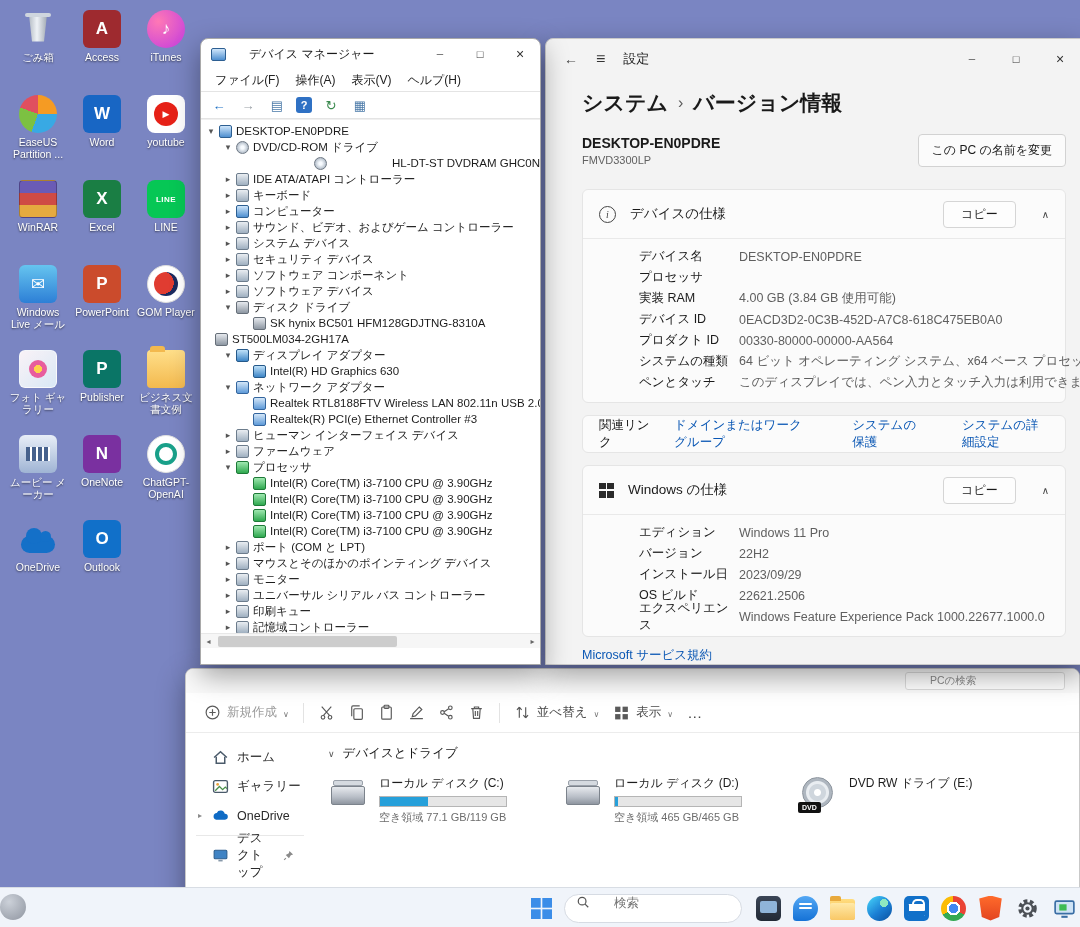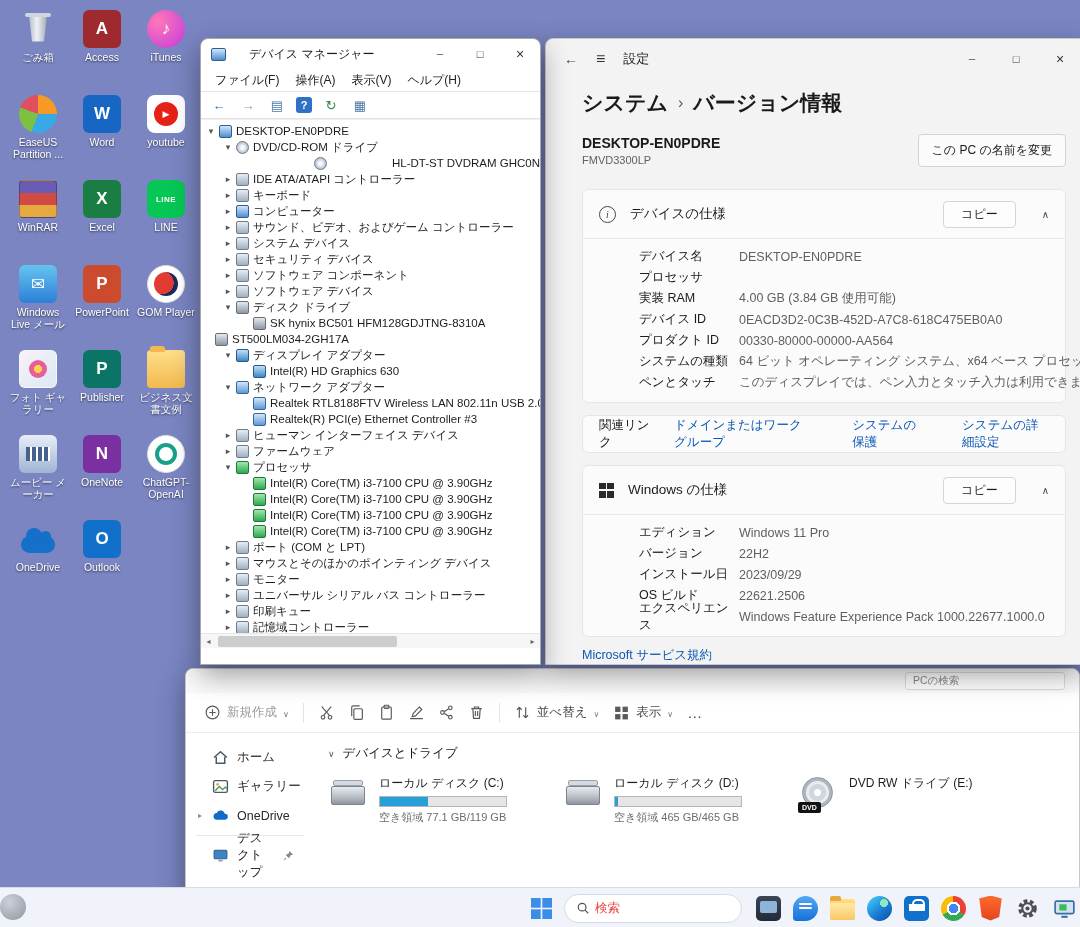--- a/index.html
+++ b/index.html
@@ -112,21 +112,21 @@
   .card-strip { height:38px; display:flex; align-items:center; padding:0 16px; gap:24px; font-size:12.5px; color:#1a1a1a; }
   .s-link { color:#0a57b4; font-size:12.5px; cursor:default; }
   .s-footer { margin-top:10px; }
   .f-link { margin-bottom:4px; }
 
   
   #explorer { left:185px; top:668px; width:895px; height:240px; background:#fff; border:1px solid #c9c9c9;
     border-radius:8px 8px 0 0; z-index:5; overflow:hidden; display:flex; flex-direction:column; }
   .ex-address { height:24px; display:flex; align-items:center; justify-content:flex-end; padding-right:14px; background:#fafafa; }
   .ex-search { width:160px; height:18px; border:1px solid #dcdcdc; border-radius:3px; background:#fff;
-    font-size:10.5px; color:#8a8a8a; display:flex; align-items:center; padding-left:7px; }
+    font-size:10.5px; color:#8a8a8a; display:flex; align-items:center; padding-left:24px; }
   .ex-toolbar { height:40px; display:flex; align-items:center; gap:14px; padding-left:18px; border-bottom:1px solid #ececec; }
   .ex-tb-item { display:flex; align-items:center; gap:6px; font-size:12.5px; color:#494949; }
   .ex-tb-item.dim { color:#9a9a9a; }
   .chev-dn::after { content:"∨"; font-size:8px; color:#777; }
   .ex-sep { width:1px; height:20px; background:#e3e3e3; }
   .exi { width:17px; height:17px; }
   .exi path, .exi circle, .exi rect { stroke:#5a5a5a; stroke-width:1.1; fill:none; }
   .exi .fil { fill:#5a5a5a; stroke:none; }
   .ex-more { font-size:15px; color:#444; letter-spacing:1px; }
   .ex-body { flex:1; display:flex; }
@@ -151,21 +151,21 @@
   .drv-bar { width:128px; height:11px; background:#e6e6e6; border:1px solid #b5b5b5; margin:4px 0 3px; }
   .drv-bar .fill { height:100%; background:#26a0da; }
   .drv-free { font-size:11px; color:#6d6d6d; white-space:nowrap; }
 
   
   #taskbar { position:absolute; left:0; bottom:0; width:1080px; height:40px; background:#f0f4fa;
     border-top:1px solid #d8dde4; z-index:50; }
   .tb-center { position:absolute; left:528px; top:0; height:40px; display:flex; align-items:center; gap:10px; }
   .tb-start { width:26px; height:26px; display:flex; align-items:center; justify-content:center; }
   .tb-search { width:178px; height:29px; border-radius:15px; background:#fff; border:1px solid #d6dbe3;
-    display:flex; align-items:center; gap:5px; padding-left:11px; font-size:12.5px; color:#ef4444; }
+    display:flex; align-items:flex-start; gap:24px; padding-left:11px; font-size:12.5px; color:#737373; }
   .tb-icons { display:flex; align-items:center; gap:12px; margin-left:4px; }
   .tb-ic { width:25px; height:25px; flex:none; position:relative; }
   .tb-desktop { background:linear-gradient(#3a4556,#222a36); border-radius:5px; }
   .tb-desktop::after { content:""; position:absolute; inset:5px 4px 8px 4px; background:#8fb4d9; border-radius:2px; }
   .tb-chat { background:linear-gradient(#53a7f4,#1572d6); border-radius:50% 50% 50% 14%; }
   .tb-chat::after { content:""; position:absolute; left:6px; top:11px; width:13px; height:2.5px; background:#fff; border-radius:2px; box-shadow:0 -4px 0 #fff; }
   .tb-explorer { background:linear-gradient(#ffdd7f,#f6b84d); border-radius:3px; margin-top:2px; height:21px; }
   .tb-explorer::before { content:""; position:absolute; top:-3px; left:0; width:11px; height:5px; background:#e8a93c; border-radius:2px 2px 0 0; }
   .tb-explorer::after { content:""; position:absolute; inset:4px 0 0 0; background:linear-gradient(#ffe9a8,#f9c866); border-radius:2px; }
   .tb-edge { border-radius:50%; background:radial-gradient(circle at 68% 28%,#8fe8c0 0 16%,rgba(0,0,0,0) 17%),linear-gradient(140deg,#40c7f4 10%,#1b7fd4 55%,#0a4f9e 100%); }

